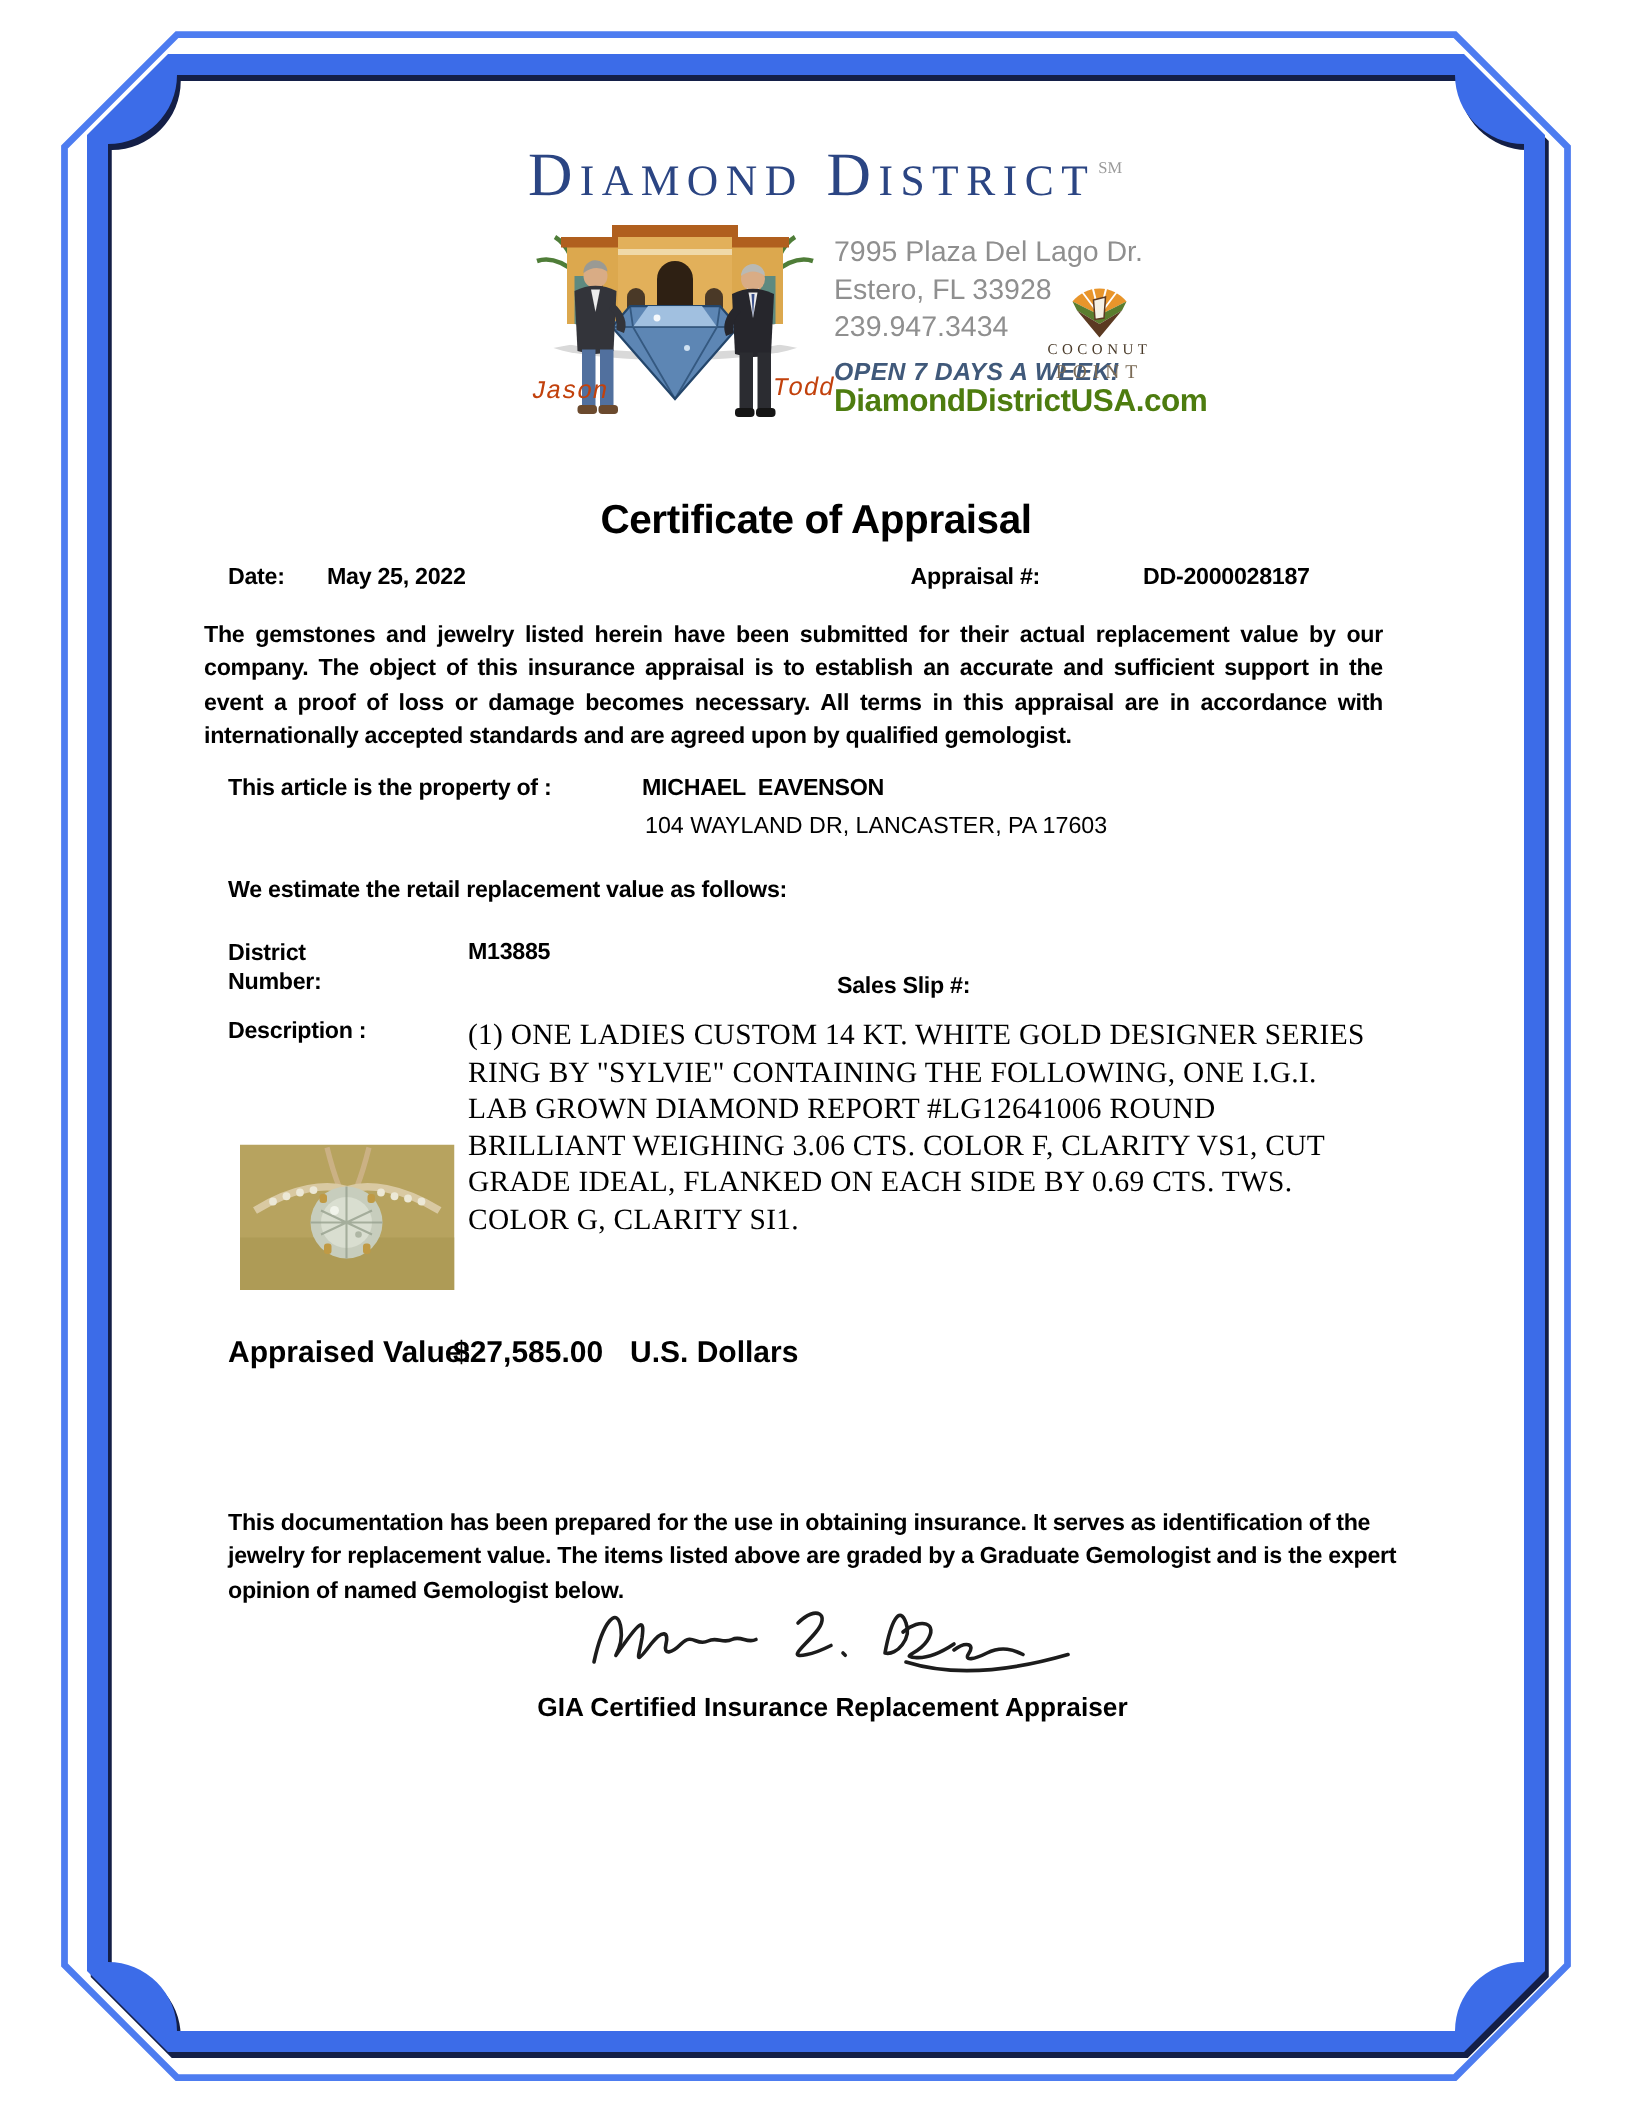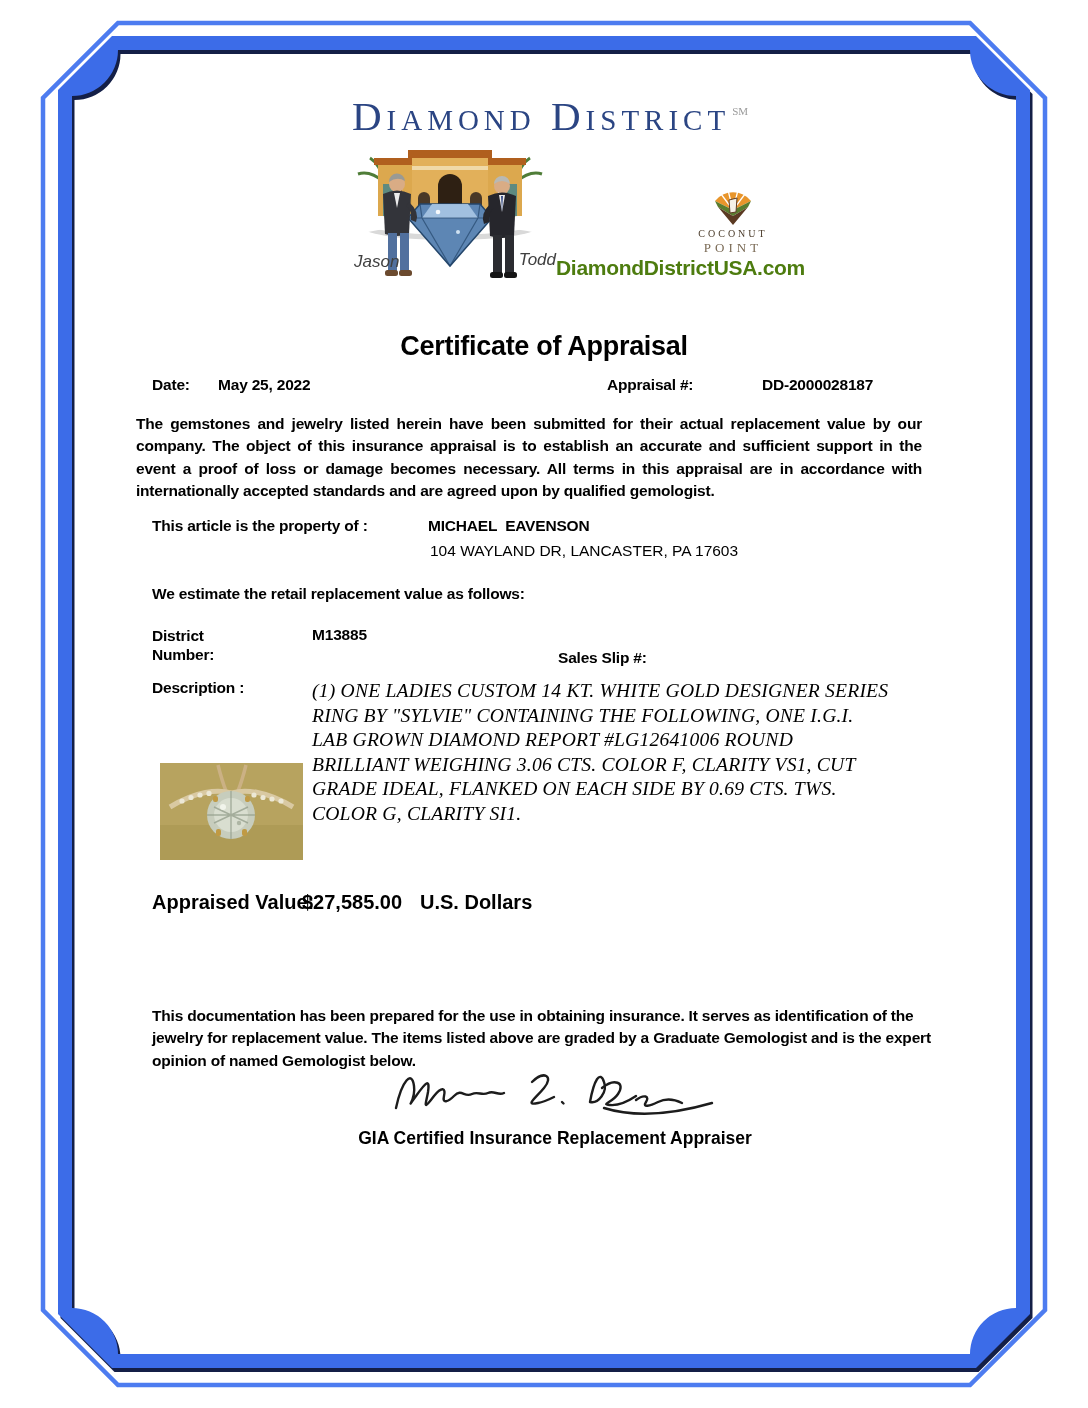--- a/index.html
+++ b/index.html
@@ -10,22 +10,22 @@
 
   
   .border-svg{position:absolute;left:0;top:0;}
 
   
   .brand{left:330px;top:92px;width:440px;text-align:center;
          font-family:"Liberation Serif",serif;font-variant:small-caps;
          font-size:41px;letter-spacing:5px;color:#2b4583;font-weight:500;}
   .brand sup{font-size:11px;letter-spacing:0;color:#9a9a9a;margin-left:2px;}
   .hero{left:350px;top:140px;width:200px;height:152px;}
-  .hero-name{position:absolute;font-family:Liberation Sans, sans-serif;font-style:italic;
-             font-size:17px;color:#404040;}
+  .hero-name{position:absolute;font-family:Liberation Mono, monospace;font-style:italic;
+             font-size:17px;color:#c2410c;}
   .name-jason{left:4px;top:112px;}
   .name-todd{right:-6px;top:110px;}
   .contact{left:556px;top:156px;font-size:19px;line-height:25px;color:#8f8f8f;}
   .open-text{font-style:italic;font-weight:bold;color:#40597a;font-size:16.5px;
              letter-spacing:.3px;margin-top:5px;}
   .website{left:556px;top:256px;font-size:21px;font-weight:bold;letter-spacing:-.3px;color:#4d7c0f;}
   .coconut{left:698px;top:186px;width:70px;text-align:center;}
   .coconut-name{font-family:"Liberation Serif",serif;font-size:10px;letter-spacing:3px;
                 color:#4a3b2a;margin-top:2px;}
   .coconut-sub{font-family:"Liberation Serif",serif;font-size:13px;letter-spacing:4px;
@@ -34,21 +34,21 @@
   
   .bc{font-weight:bold;letter-spacing:-.2px;}
   .title{left:0;top:331px;width:1088px;text-align:center;font-size:27px;font-weight:bold;
          letter-spacing:-.3px;}
   .f15{font-size:15.5px;}
   .intro{left:136px;top:413px;width:786px;text-align:justify;line-height:22.4px;}
   .closing{left:152px;top:973px;width:790px;line-height:22.4px;margin-top:32px;}
   .pre{white-space:pre-wrap;}
   .ref-label{width:112px;line-height:19px;}
   .desc{left:312px;top:679px;width:660px;font-family:"Liberation Serif",serif;
-        font-size:19.6px;line-height:24.6px;letter-spacing:.2px;font-style:italic;}
+        font-size:19.6px;line-height:24.6px;letter-spacing:.2px;}
   .appr{font-size:20px;font-weight:bold;letter-spacing:0;text-align:right;}
   .signer{left:0;top:1128px;width:1110px;text-align:center;font-size:17.5px;font-weight:bold;}
 </style>
 </head>
 <body>
 
 <div class="page">
 
   <svg class="border-svg" width="1088" height="1408" viewBox="0 0 1088 1408">
 
@@ -130,20 +130,26 @@
         <rect x="143" y="95" width="9" height="38" fill="#2b2c31"></rect>
         <rect x="155" y="95" width="9" height="38" fill="#2b2c31"></rect>
         <rect x="140" y="132" width="13" height="6" rx="2.5" fill="#151515"></rect>
         <rect x="154" y="132" width="13" height="6" rx="2.5" fill="#151515"></rect>
       </g>
     </svg>
     <span class="hero-name name-jason">Jason</span>
     <span class="hero-name name-todd">Todd</span>
   </div>
 
+  <div class="abs contact">
+    <div>7995 Plaza Del Lago Dr.</div>
+    <div>Estero, FL 33928</div>
+    <div>239.947.3434</div>
+    <div class="open-text">OPEN 7 DAYS A WEEK!</div>
+  </div>
 
   <div class="abs coconut">
     <svg width="46" height="40" viewBox="0 0 46 40" style="margin:0 auto">
       <path d="M23,24 L5,15 A23,23 0 0 1 41,15 Z" fill="#e8952b"></path>
       <g stroke="#ffffff" stroke-width="1.3">
         <line x1="23" y1="24" x2="11" y2="8"></line>
           <line x1="23" y1="24" x2="18" y2="4"></line>
         <line x1="23" y1="24" x2="28" y2="4"></line>
           <line x1="23" y1="24" x2="35" y2="8"></line>
       </g>

